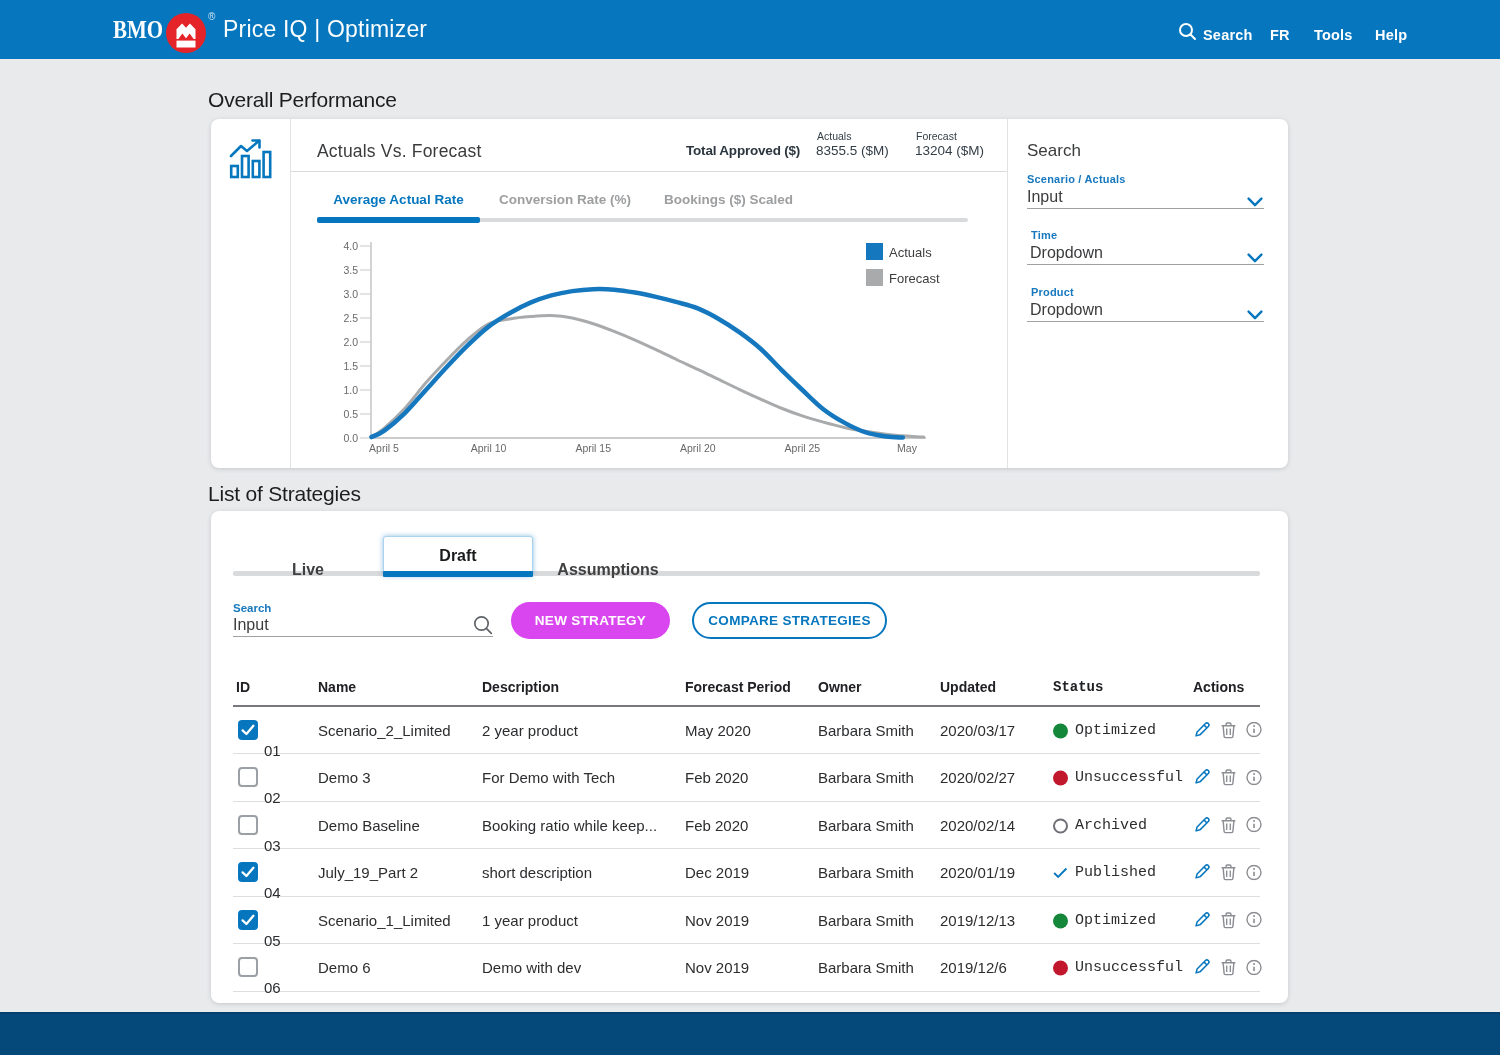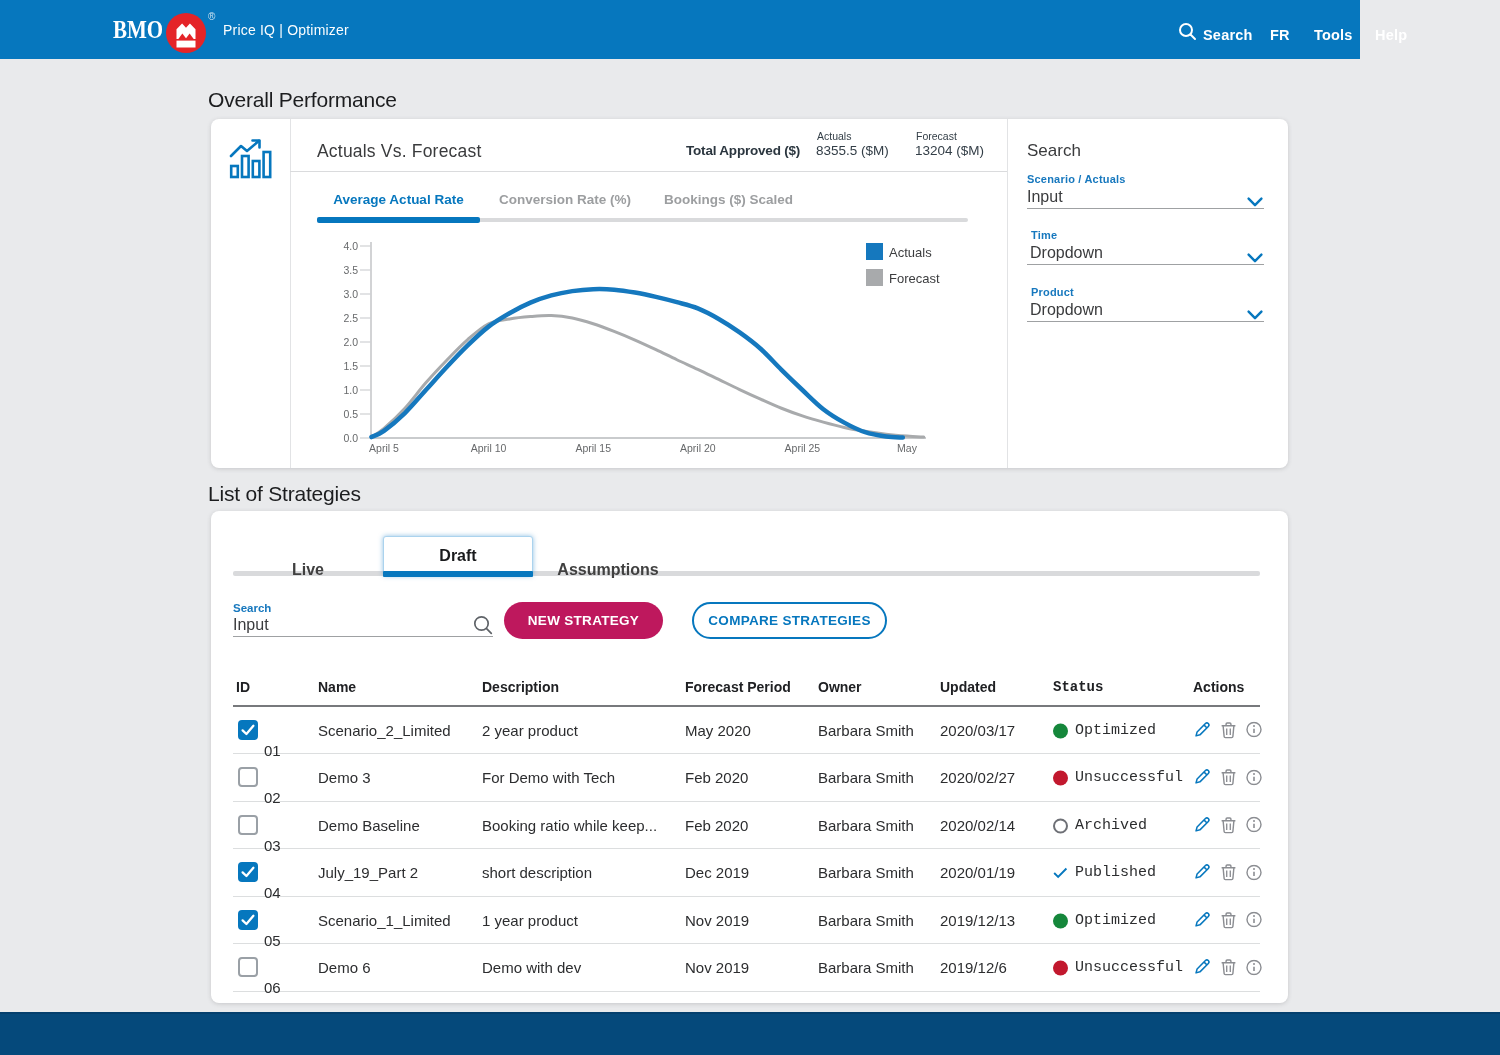--- a/index.html
+++ b/index.html
@@ -1,26 +1,26 @@
 <!DOCTYPE html>
 <html><head>
 <meta charset="utf-8">
 <style>
   * { margin:0; padding:0; box-sizing:border-box; }
   html,body { width:1500px; height:1055px; overflow:hidden; }
   body { font-family:"Liberation Sans", sans-serif; background:#e9eaec; }
   #app { position:relative; width:1500px; height:1055px; background:#e9eaec; }
 
   
-  .app-header { position:absolute; left:0; top:0; width:1360px; height:59px; background:#0677be;padding-left:48px; }
+  .app-header { position:absolute; left:0; top:0; width:1500px; height:59px; background:#0677be;padding-left:48px; }
   .brand { position:absolute; left:113px; top:0; height:59px; display:flex; align-items:center; }
   .bmo-word { font-family:"Liberation Serif", serif; font-weight:700; font-size:25px; color:#ffffff; letter-spacing:0px; transform:scaleX(.84); transform-origin:left center; }
   .bmo-roundel { position:absolute; left:53px; top:13px; }
   .bmo-reg { position:absolute; left:95px; top:11px; color:#ffffff; opacity:.8; font-size:10px; }
-  .app-title { position:absolute; left:110px; top:0; height:59px; display:flex; align-items:center; font-size:14px; font-weight:400; color:#fbfdfe; letter-spacing:.2px; white-space:nowrap; }
+  .app-title { position:absolute; left:110px; top:0; height:59px; display:flex; align-items:center; font-size:23px; font-weight:400; color:#fbfdfe; letter-spacing:.2px; white-space:nowrap; }
   .nav-item { display:flex; align-items:center; color:#ffffff; font-size:14.5px; font-weight:700; letter-spacing:.2px; cursor:pointer; }
   .nav-item .nav-icon { margin-right:6px; display:flex; position:relative; top:-3px; }
   #nav-search { position:absolute; top:5px; left:1178px; height:59px; display:flex; align-items:center;}
   #nav-fr     { position:absolute; left:1270px; top:5px; height:59px; display:flex; align-items:center;}
   #nav-tools  { position:absolute; left:1314px; top:5px; height:59px; display:flex; align-items:center;}
   #nav-help   { position:absolute; left:1375px; top:5px; height:59px; display:flex; align-items:center;}
 
   
   .section-title { position:absolute; left:208px; font-size:21px; font-weight:500; color:#1c1d1f; letter-spacing:-.2px; }
   #perf-section-title { top:88px; }
@@ -85,21 +85,21 @@
   .strat-tab.active { top:25px; height:40px; background:#ffffff; border:1px solid #abd3ee; border-radius:3px; box-shadow:0 0 5px rgba(30,130,200,.5); color:#1a1b1d; }
   .strat-tab-underline { position:absolute; left:172px; top:60px; width:150px; height:5.5px; background:#0677be; border-radius:1px; z-index:2; }
 
   .strat-search { position:absolute; left:22px; top:91px; width:260px; }
   .strat-search-label { position:absolute; left:0; top:0; font-size:11.5px; font-weight:700; color:#1778be; }
   .strat-search-value { position:absolute; left:0; top:14px; font-size:16px; color:#3a3b3d; }
   .strat-search-underline { position:absolute; left:0; top:33.5px; width:260px; height:1px; background:#9fa1a3; }
   .strat-search-icon { position:absolute; left:240px; top:13px; }
 
   .btn { position:absolute; top:91px; height:37px; border-radius:18.5px; display:flex; align-items:center; justify-content:center; font-size:13.5px; font-weight:700; letter-spacing:.3px; cursor:pointer; white-space:nowrap; }
-  #btn-new { left:293px; width:159px; background:#be185d; color:#ffffff; }
+  #btn-new { left:300px; width:159px; background:#d946ef; color:#ffffff; }
   #btn-compare { left:481px; width:195px; background:#ffffff; border:2px solid #0677be; color:#0677be; }
 
   
   .table { position:absolute; left:22px; top:165px; width:1027px; }
   .thead { position:relative; height:30.5px; border-bottom:2px solid #77797c; }
   .th { position:absolute; top:3px; font-size:14px; font-weight:700; color:#202124; white-space:nowrap; }
   .trow { position:relative; height:47.5px; border-bottom:1px solid #dcdedf; }
   .cell { position:absolute; top:50%; transform:translateY(-50%); font-size:15px; color:#2c2d2f; white-space:nowrap; }
   .c-check { left:5px; } .h-id { left:3px; }
   .c-id { left:31px;margin-top:20px; }

